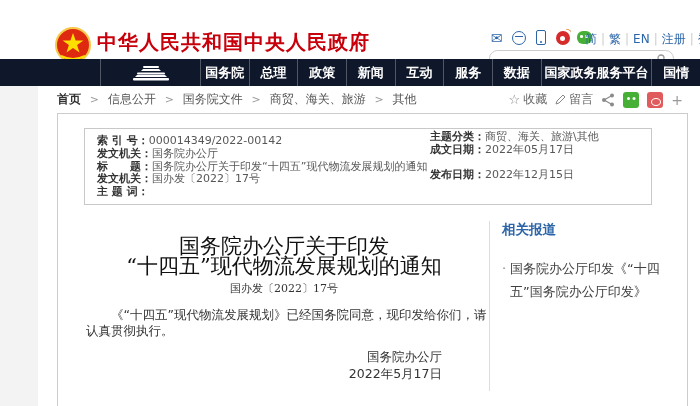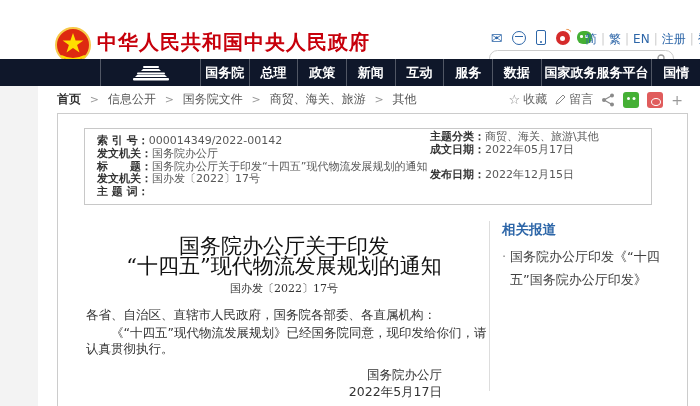--- a/index.html
+++ b/index.html
@@ -84,21 +84,21 @@
   .t1,.t2{font-size:21px;font-weight:normal;line-height:20px;}
   .t-num{font-size:11px;margin-top:5px;color:#333;}
 
   .art-body{position:absolute;left:28px;top:193px;width:402px;font-size:12.5px;line-height:16px;color:#333;}
   .p-salute{margin:0 0 2px 0;}
   .p-main{margin:0;text-indent:2em;}
   .sig-block{margin-top:9px;text-align:right;padding-right:46px;line-height:17px;}
 
   .sidebar{position:absolute;left:431px;top:107px;width:186px;border-left:1px solid #ddd;
            padding-left:12px;min-height:170px;}
-  .sb-title{color:#2d66a8;font-weight:bold;font-size:13.5px;margin-bottom:6px;}
+  .sb-title{color:#2d66a8;font-weight:bold;font-size:13.5px;margin-bottom:18px;}
   .sb-link{font-size:13px;color:#404040;line-height:23px;cursor:pointer;position:relative;padding-left:8px;}
   .sb-link .dot{position:absolute;left:0;top:0;color:#888;}
 </style>
 </head>
 <body>
 
 <div class="canvas" data-interactable="false">
 
   <div class="header" data-interactable="false">
     <svg class="emblem" viewBox="0 0 36 40" data-interactable="false">
@@ -234,21 +234,20 @@
       </div>
     </div>
 
     <div class="art-title" data-interactable="false">
       <div class="t1" data-interactable="false">国务院办公厅关于印发</div>
       <div class="t2" data-interactable="false">“十四五”现代物流发展规划的通知</div>
       <div class="t-num" data-interactable="false">国办发〔2022〕17号</div>
     </div>
 
     <div class="art-body" data-interactable="false">
-      <p class="p-salute" data-interactable="false">各省、自治区、直辖市人民政府，国务院各部委、各直属机构：</p>
       <p class="p-main" data-interactable="false">《“十四五”现代物流发展规划》已经国务院同意，现印发给你们，请认真贯彻执行。</p>
       <div class="sig-block" data-interactable="false">
         <div data-interactable="false">国务院办公厅</div>
         <div data-interactable="false">2022年5月17日</div>
       </div>
 
     </div>
 
     <div class="sidebar" data-interactable="false">
       <div class="sb-title" data-interactable="false">相关报道</div>

